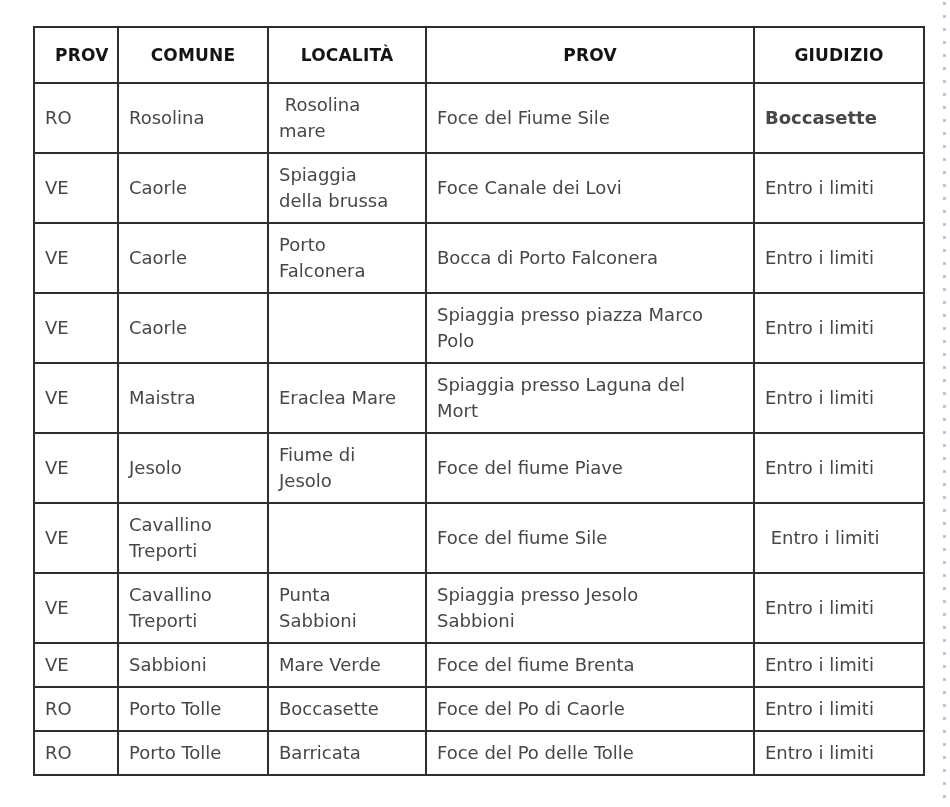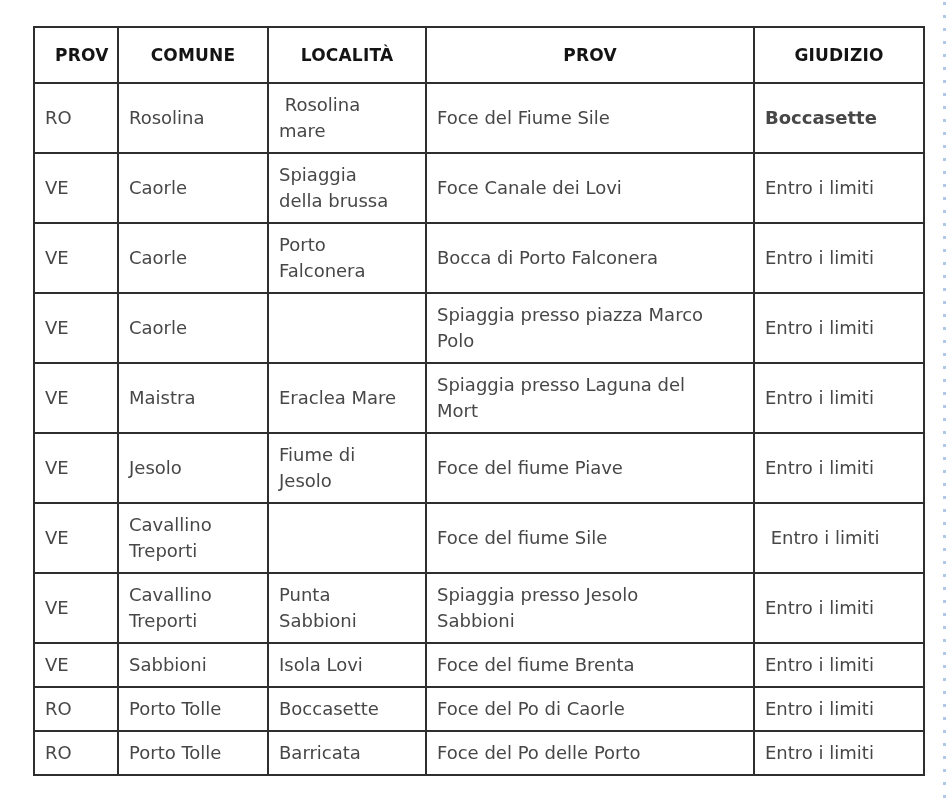--- a/index.html
+++ b/index.html
@@ -156,36 +156,36 @@
 Treporti</td>
     <td>Punta
 Sabbioni</td>
     <td>Spiaggia presso Jesolo
 Sabbioni</td>
     <td>Entro i limiti</td>
   </tr>
         <tr>
     <td>VE</td>
     <td>Sabbioni</td>
-    <td>Isola Lovi</td>
+    <td>Mare Verde</td>
     <td>Foce del fiume Brenta</td>
     <td>Entro i limiti</td>
   </tr>
         <tr>
     <td>RO</td>
     <td>Porto Tolle</td>
     <td>Boccasette</td>
     <td>Foce del Po di Caorle</td>
     <td>Entro i limiti</td>
   </tr>
         <tr>
     <td>RO</td>
     <td>Porto Tolle</td>
     <td>Barricata</td>
-    <td>Foce del Po delle Porto</td>
+    <td>Foce del Po delle Tolle</td>
     <td>Entro i limiti</td>
   </tr>
       </tbody>
   </table>
 
   <div class="edge-dots"></div>
 
 </div>
 
 </body></html>

